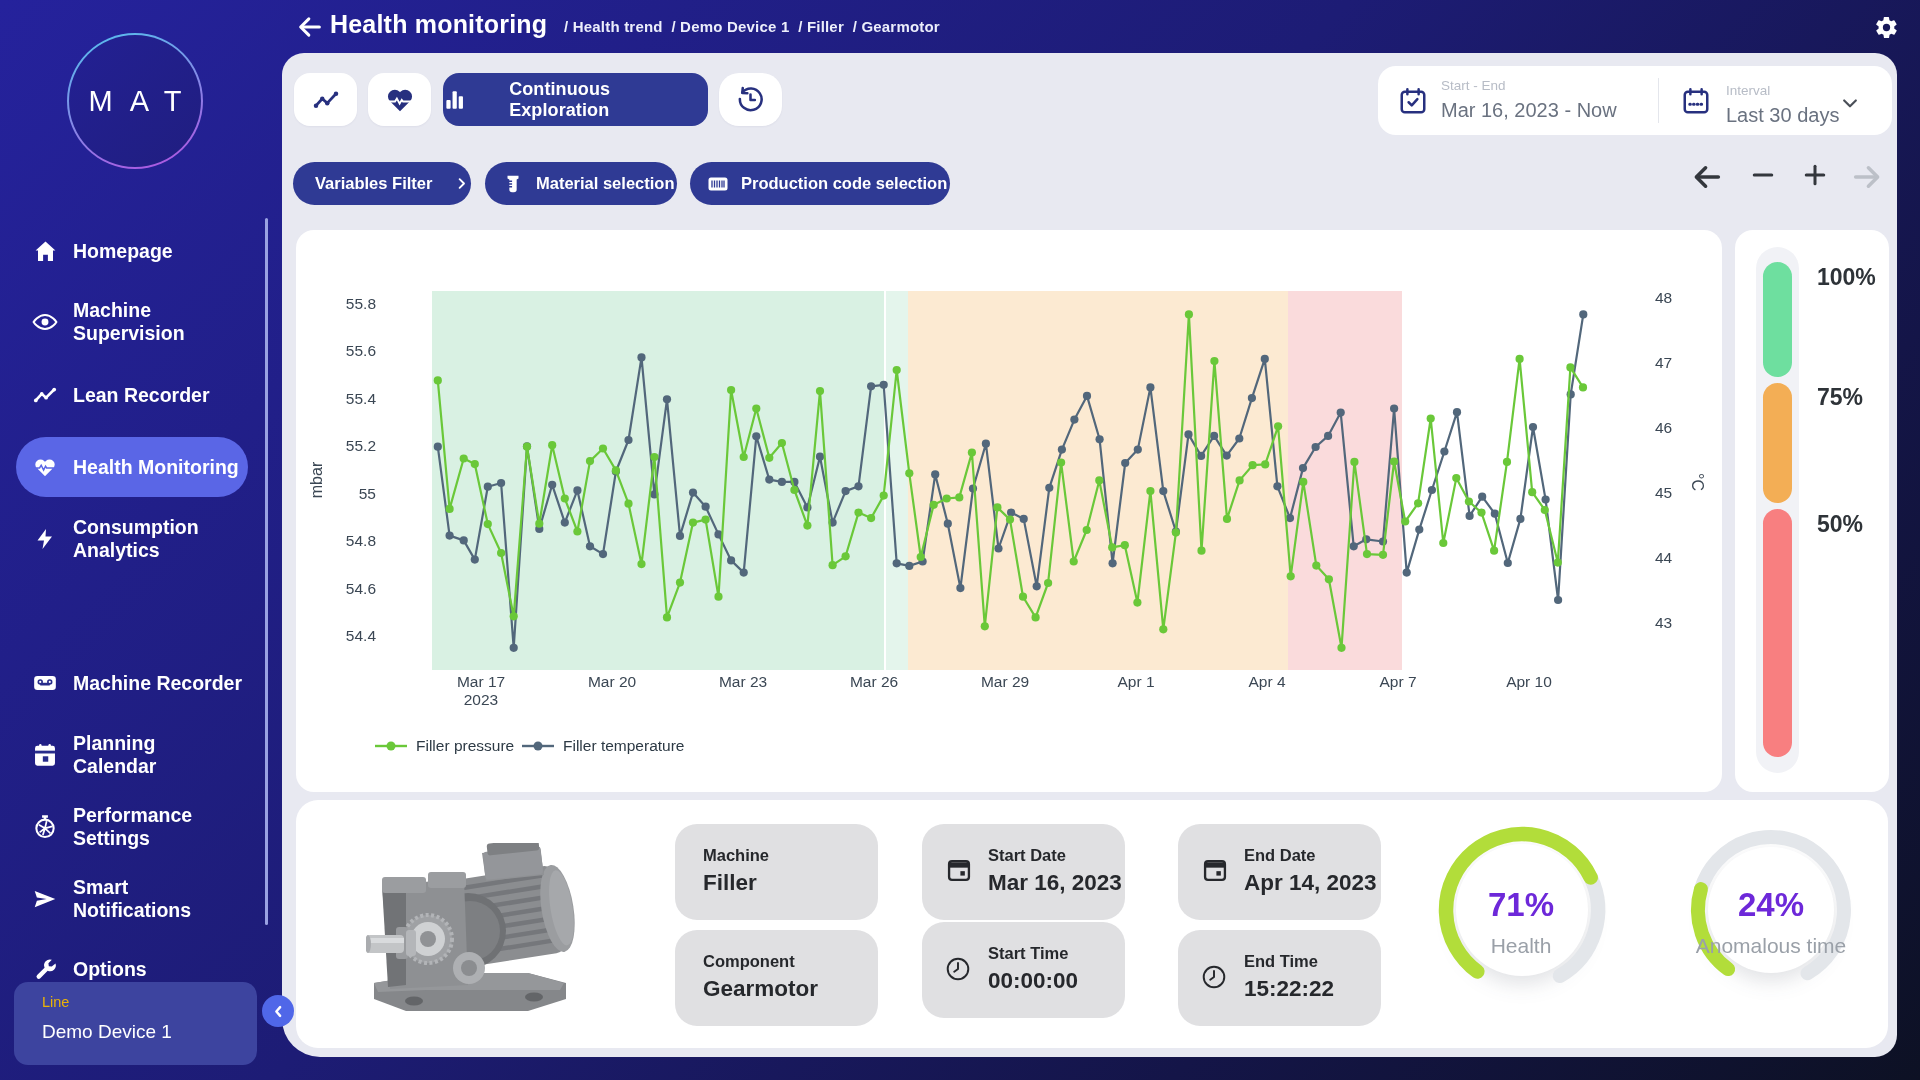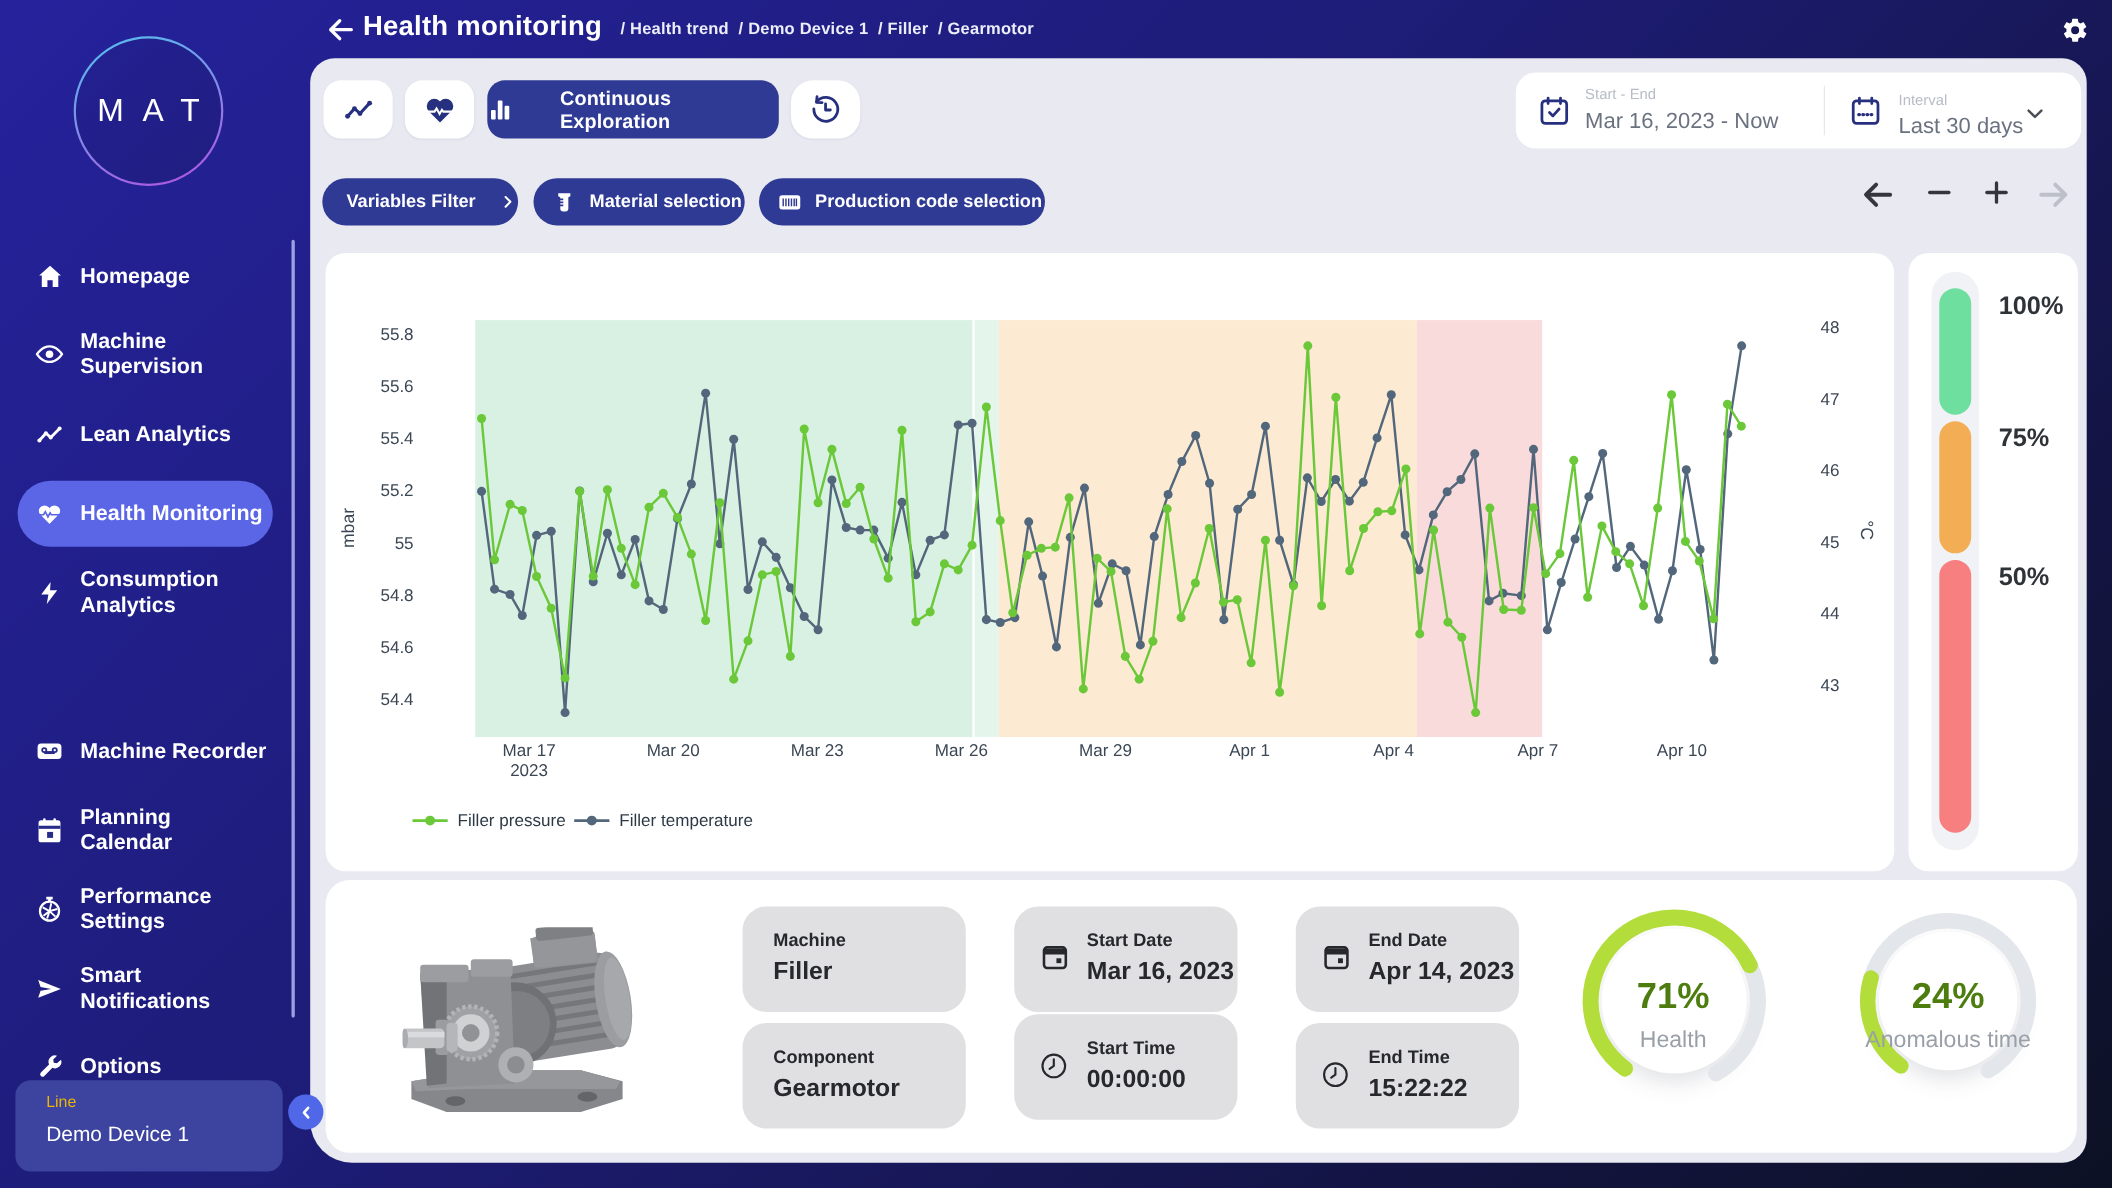--- a/index.html
+++ b/index.html
@@ -41,21 +41,21 @@
 #datecard .lab{position:absolute;font-size:13.5px;color:#b7bcc6;}
 #datecard .val{position:absolute;font-size:20px;color:#6a7280;}
 #datecard .sep{position:absolute;left:280px;top:12px;width:1px;height:45px;background:#e4e6ec;}
 
 #chartcard{position:absolute;left:14px;top:177px;width:1426px;height:562px;background:#fff;border-radius:18px;}
 #gaugecard{position:absolute;left:1453px;top:177px;width:154px;height:562px;background:#fff;border-radius:18px;}
 #bottomcard{position:absolute;left:14px;top:747px;width:1592px;height:248px;background:#fff;border-radius:22px;}
 .gbox{position:absolute;background:#e0e0e2;border-radius:22px;width:203px;height:96px;}
 .gbox .lab{font-size:16.5px;font-weight:700;color:#26282c;}
 .gbox .val{white-space:nowrap;font-size:22.5px;font-weight:700;color:#26282c;margin-top:5px;}
-.donut-num{font-size:33px;font-weight:700;color:#4d7c0f;text-align:center;}
+.donut-num{font-size:33px;font-weight:700;color:#6d28d9;text-align:center;}
 .donut-cap{font-size:21px;color:#9aa0a8;text-align:center;margin-top:8px;}
 </style>
 </head>
 <body>
 <div id="sidebar">
   <div id="logo">
       <div class="in">
         <span class="t">MAT</span>
       </div>
     </div>
@@ -79,21 +79,21 @@
   <div class="nav-item" style="top:372px;height:46px;">
     <span class="ic">
         <svg width="27" height="27" viewBox="0 0 24 24" fill="none" stroke="#fff" stroke-width="2.4" stroke-linecap="round" stroke-linejoin="round">
           <polyline points="3.5,16.5 9,10.5 13,14 20.5,6.5"></polyline>
           <circle cx="3.5" cy="16.5" r="1.7" fill="#fff" stroke="none"></circle>
           <circle cx="9" cy="10.5" r="1.7" fill="#fff" stroke="none"></circle>
           <circle cx="13" cy="14" r="1.7" fill="#fff" stroke="none"></circle>
           <circle cx="20.5" cy="6.5" r="1.7" fill="#fff" stroke="none"></circle>
         </svg>
       </span>
-    <span class="lb">Lean Analytics</span>
+    <span class="lb">Lean Recorder</span>
     </div>
   <div class="nav-item active" style="top:437px;">
     <span class="ic">
         <svg width="27" height="27" viewBox="0 0 24 24" fill="#fff">
           <path d="M12 21 4 13a5.2 5.2 0 0 1 0-7.6 5.6 5.6 0 0 1 7.7 0l.3.4.3-.4a5.6 5.6 0 0 1 7.7 0 5.2 5.2 0 0 1 0 7.6zM3 12.4h4l1.5-2.5 2.2 4.4 1.8-3.5 1 1.6h7.5" stroke="#5a66e6" stroke-width="1.4" fill="#fff"></path>
         </svg>
       </span>
     <span class="lb">Health Monitoring</span>
     </div>
   <div class="nav-item" style="top:505px;height:68px;">

